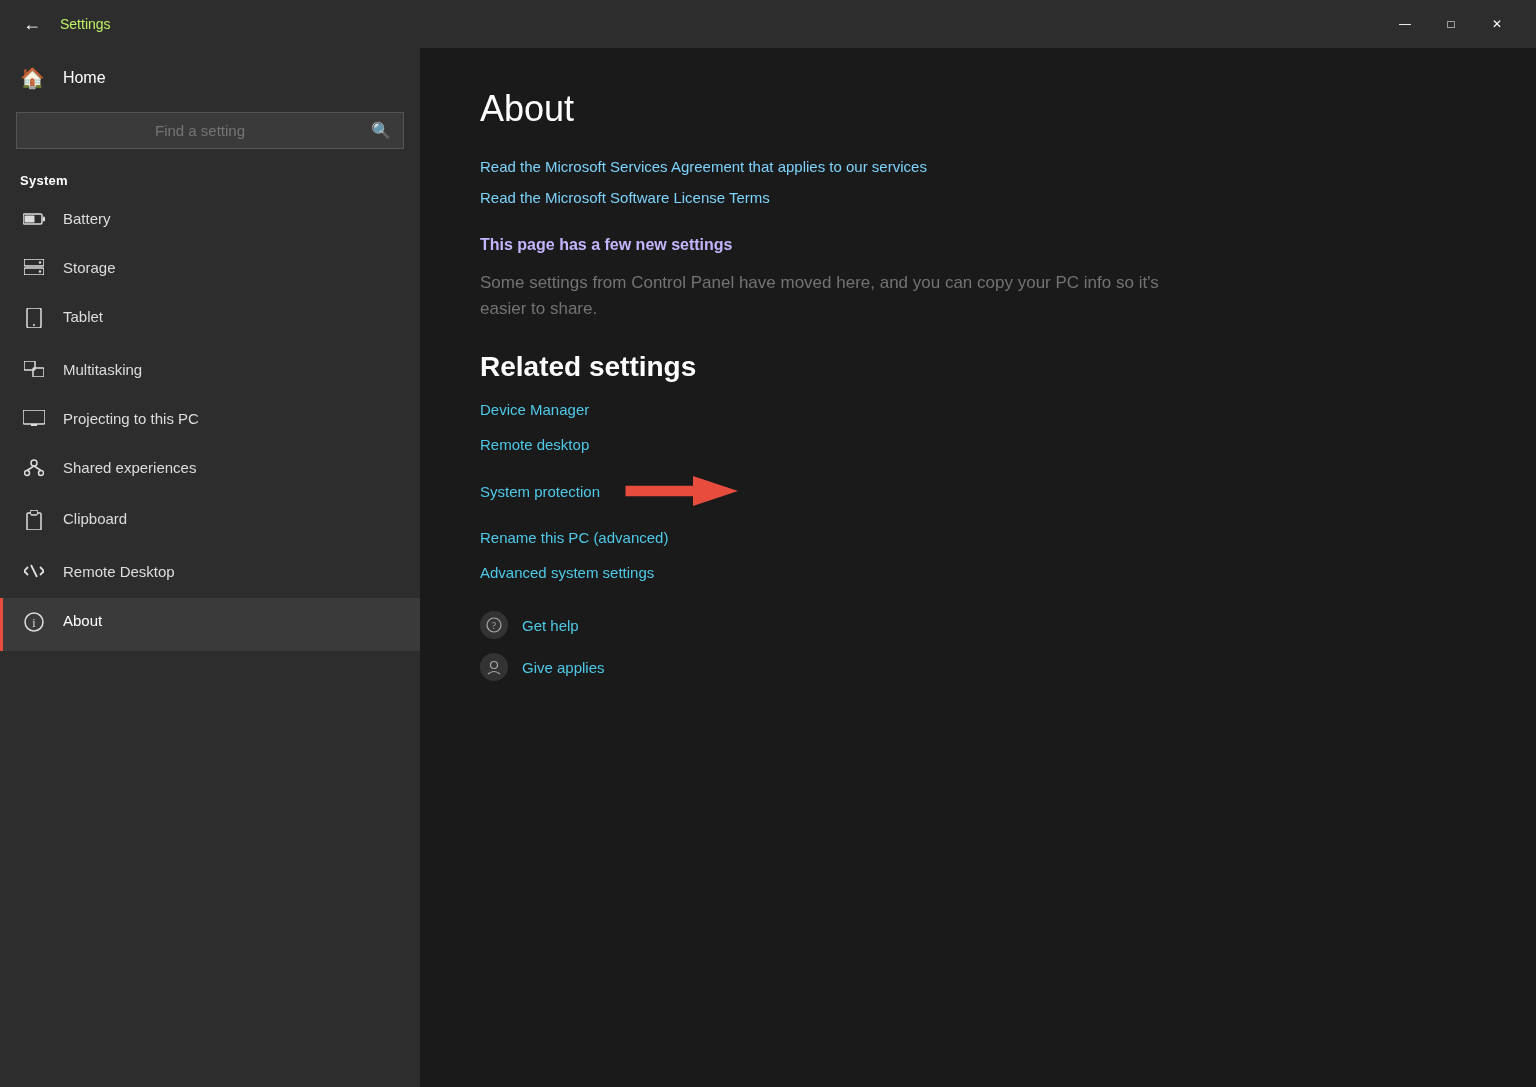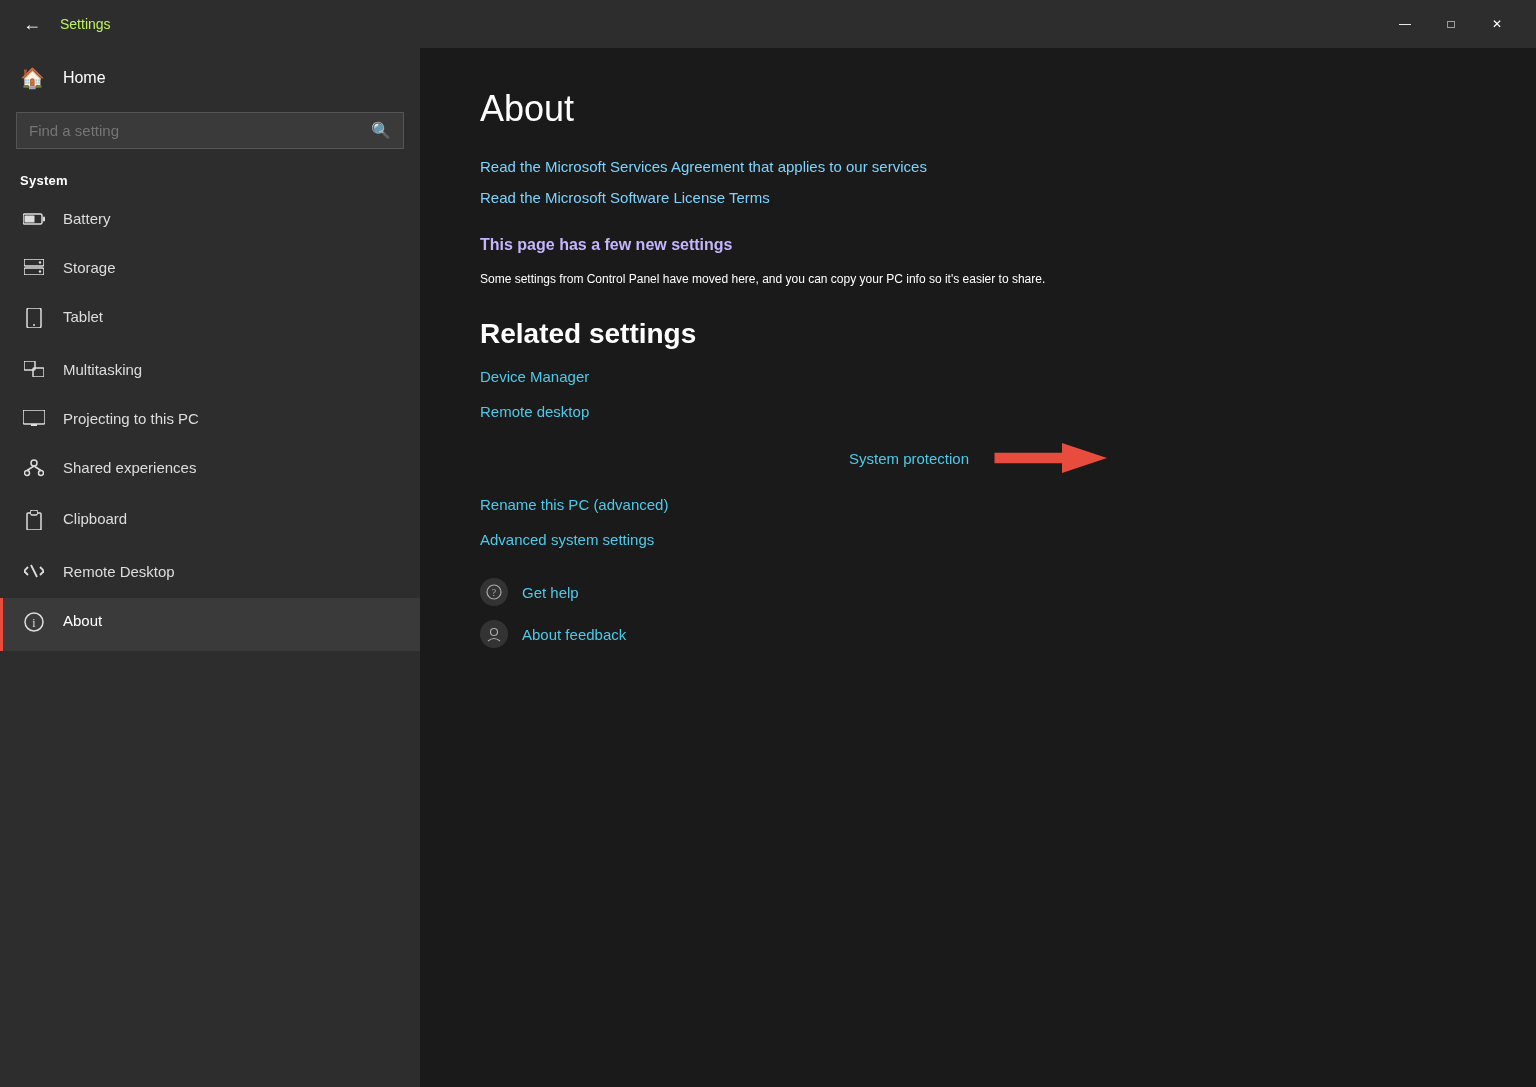--- a/index.html
+++ b/index.html
@@ -97,20 +97,21 @@
       padding: 8px 12px;
       cursor: text;
     }
     .search-box input {
       background: transparent;
       border: none;
       outline: none;
       color: #5eead4;
       font-size: 15px;
       flex: 1;
+      text-align: center;
     }
     .search-box .search-icon {
       color: #aaa;
       font-size: 16px;
     }
 
     .sidebar-section-title {
       padding: 8px 20px 8px 20px;
       font-size: 13px;
       font-weight: 600;
@@ -170,22 +171,22 @@
     .info-section {
       margin: 30px 0 30px 0;
     }
     .info-section h2 {
       font-size: 16px;
       font-weight: 600;
       color: #c4b5fd;
       margin-bottom: 16px;
     }
     .info-section p {
-      font-size: 12px;
-      color: #ffffff;
+      font-size: 17px;
+      color: #737373;
       line-height: 1.5;
       max-width: 720px;
     }
 
     .related-settings-title {
       font-size: 28px;
       font-weight: 600;
       color: #ffffff;
       margin-bottom: 18px;
       margin-top: 10px;
@@ -199,21 +200,20 @@
       margin-bottom: 18px;
       cursor: pointer;
     }
 
     
     .system-protection-row {
       display: flex;
       align-items: center;
       margin-bottom: 18px;
       position: relative;
-      justify-content: center;
     }
     .system-protection-row .arrow-img {
       margin-left: 18px;
       display: flex;
       align-items: center;
     }
 
     .bottom-links {
       margin-top: 30px;
       display: flex;
@@ -421,19 +421,19 @@
         </div>
         <span>Get help</span>
       </div>
       <div class="bottom-link-item">
         <div class="bl-icon">
           <svg width="16" height="16" viewBox="0 0 16 16">
               <circle cx="8" cy="6" r="3.5" fill="none" stroke="#aaa" stroke-width="1.2"></circle>
               <path d="M2 15 Q8 10 14 15" fill="none" stroke="#aaa" stroke-width="1.2"></path>
             </svg>
         </div>
-        <span>About feedback</span>
+        <span>Give applies</span>
       </div>
     </div>
 
   </div>
 
 </div>
 
 </body></html>

